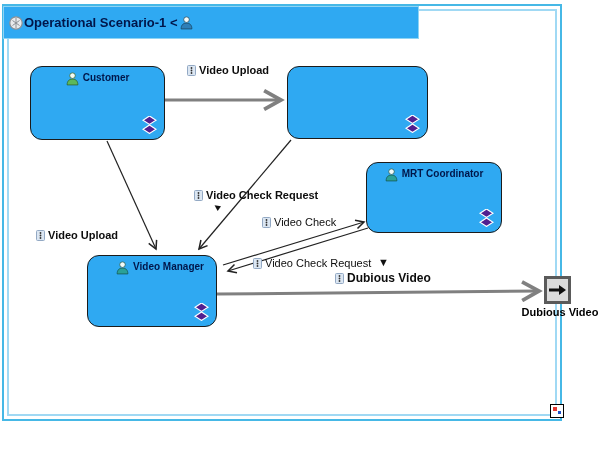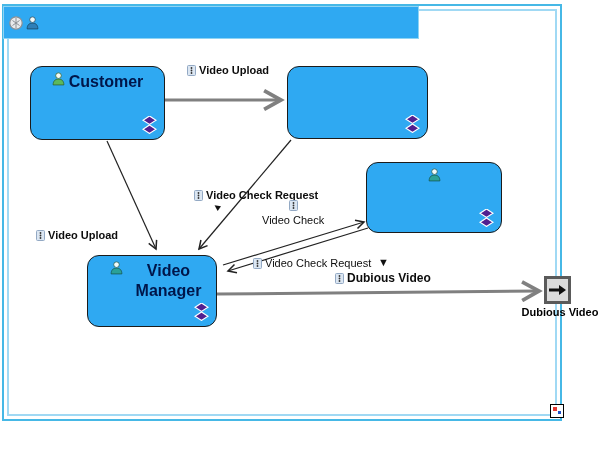--- a/index.html
+++ b/index.html
@@ -27,21 +27,21 @@
   }
   .titlebar svg{flex:0 0 auto;}
   
   .node{
     position:absolute;z-index:2;background:#2fa9f2;
     border:1.4px solid #1b1b1b;border-radius:12px;box-sizing:border-box;
   }
   .node-title{
     display:flex;justify-content:center;align-items:flex-start;gap:4px;
     padding:5px 6px 0 6px;
-    font-size:16px;font-weight:bold;color:#00164a;text-align:center;line-height:1.25;
+    font-size:10px;font-weight:bold;color:#00164a;text-align:center;line-height:1.25;
   }
   .node-title svg{flex:0 0 auto;margin-top:0px;}
   .deco{position:absolute;right:7px;bottom:5px;}
   
   .elabel{
     position:absolute;z-index:3;display:flex;align-items:center;gap:3px;
     font-size:11px;color:#0d0d0d;white-space:nowrap;background:transparent;
   }
   .elabel.bold{font-weight:bold;}
   .elabel svg{flex:0 0 auto;}
@@ -89,20 +89,21 @@
   <line x1="223" y1="265" x2="364" y2="222" stroke="#222" stroke-width="1.2" marker-end="url(#aO)"></line>
   <line x1="368" y1="228" x2="228" y2="271" stroke="#222" stroke-width="1.2" marker-end="url(#aO)"></line>
   <line x1="217" y1="294" x2="539" y2="291" stroke="#808080" stroke-width="3" marker-end="url(#aG)"></line>
 </svg>
 
 <div class="titlebar">
   <svg width="16" height="16" viewBox="0 0 16 16">
     <circle cx="8" cy="8" r="6.2" fill="#e8eaed" stroke="#8a8f94" stroke-width="1.2"></circle>
     <path d="M8 3 L8 13 M4.5 5.5 L11.5 10.5 M11.5 5.5 L4.5 10.5" stroke="#8a8f94" stroke-width="1"></path>
   </svg>
+  <span class="ttxt">Operational Scenario-1 &lt;</span>
   <svg width="13" height="14" viewBox="0 0 12 13" style="margin:0 2px;">
     <path d="M1,12 C1,8.2 3,6.6 6,6.6 C9,6.6 11,8.2 11,12 Z" fill="#2e7fb8" stroke="#17445f" stroke-width="0.7"></path>
     <circle cx="6" cy="3.4" r="2.6" fill="#f4fbf9" stroke="#17445f" stroke-width="0.7"></circle>
   </svg>
 </div>
 
 <div class="node" style="left:30px;top:66px;width:135px;height:74px;">
   <div class="node-title">
     <svg width="13" height="14" viewBox="0 0 12 13">
       <path d="M1,12 C1,8.2 3,6.6 6,6.6 C9,6.6 11,8.2 11,12 Z" fill="#5cb85c" stroke="#2c5e2c" stroke-width="0.7"></path>
@@ -122,20 +123,21 @@
     <path d="M7.5,9 L14,13.2 L7.5,17.4 L1,13.2 Z" fill="#511f8f" stroke="#ffffff" stroke-width="1.2"></path>
   </svg>
 </div>
 
 <div class="node" style="left:366px;top:162px;width:136px;height:71px;">
   <div class="node-title">
     <svg width="13" height="14" viewBox="0 0 12 13">
       <path d="M1,12 C1,8.2 3,6.6 6,6.6 C9,6.6 11,8.2 11,12 Z" fill="#2aa198" stroke="#14544f" stroke-width="0.7"></path>
       <circle cx="6" cy="3.4" r="2.6" fill="#f2fbfa" stroke="#14544f" stroke-width="0.7"></circle>
     </svg>
+    <span>MRT Coordinator</span>
   </div>
   <svg class="deco" width="15" height="18" viewBox="0 0 15 18">
     <path d="M7.5,0 L14,4.2 L7.5,8.4 L1,4.2 Z" fill="#511f8f" stroke="#ffffff" stroke-width="1.2"></path>
     <path d="M7.5,9 L14,13.2 L7.5,17.4 L1,13.2 Z" fill="#511f8f" stroke="#ffffff" stroke-width="1.2"></path>
   </svg>
 </div>
 
 <div class="node" style="left:87px;top:255px;width:130px;height:72px;padding-left:16px;">
   <div class="node-title">
     <svg width="13" height="14" viewBox="0 0 12 13">
@@ -165,21 +167,21 @@
     <rect x="0.5" y="0.5" width="8" height="10" rx="1" fill="#dbe6f2" stroke="#93a9c4"></rect>
     <circle cx="4.5" cy="3" r="0.9" fill="#333"></circle>
       <circle cx="4.5" cy="5.5" r="0.9" fill="#333"></circle>
       <circle cx="4.5" cy="8" r="0.9" fill="#333"></circle>
   </svg>
   <span>Video Check Request</span>
 </div>
 
 <span class="tri" style="left:212px;top:202px;transform:rotate(-55deg);">▲</span>
 
-<div class="elabel" style="left:262px;top:200px;flex-direction:column;">
+<div class="elabel" style="left:262px;top:216px;">
   <svg width="9" height="11" viewBox="0 0 9 11">
     <rect x="0.5" y="0.5" width="8" height="10" rx="1" fill="#dbe6f2" stroke="#93a9c4"></rect>
     <circle cx="4.5" cy="3" r="0.9" fill="#333"></circle>
       <circle cx="4.5" cy="5.5" r="0.9" fill="#333"></circle>
       <circle cx="4.5" cy="8" r="0.9" fill="#333"></circle>
   </svg>
   <span>Video Check</span>
 </div>
 
 <div class="elabel bold" style="left:36px;top:229px;">

